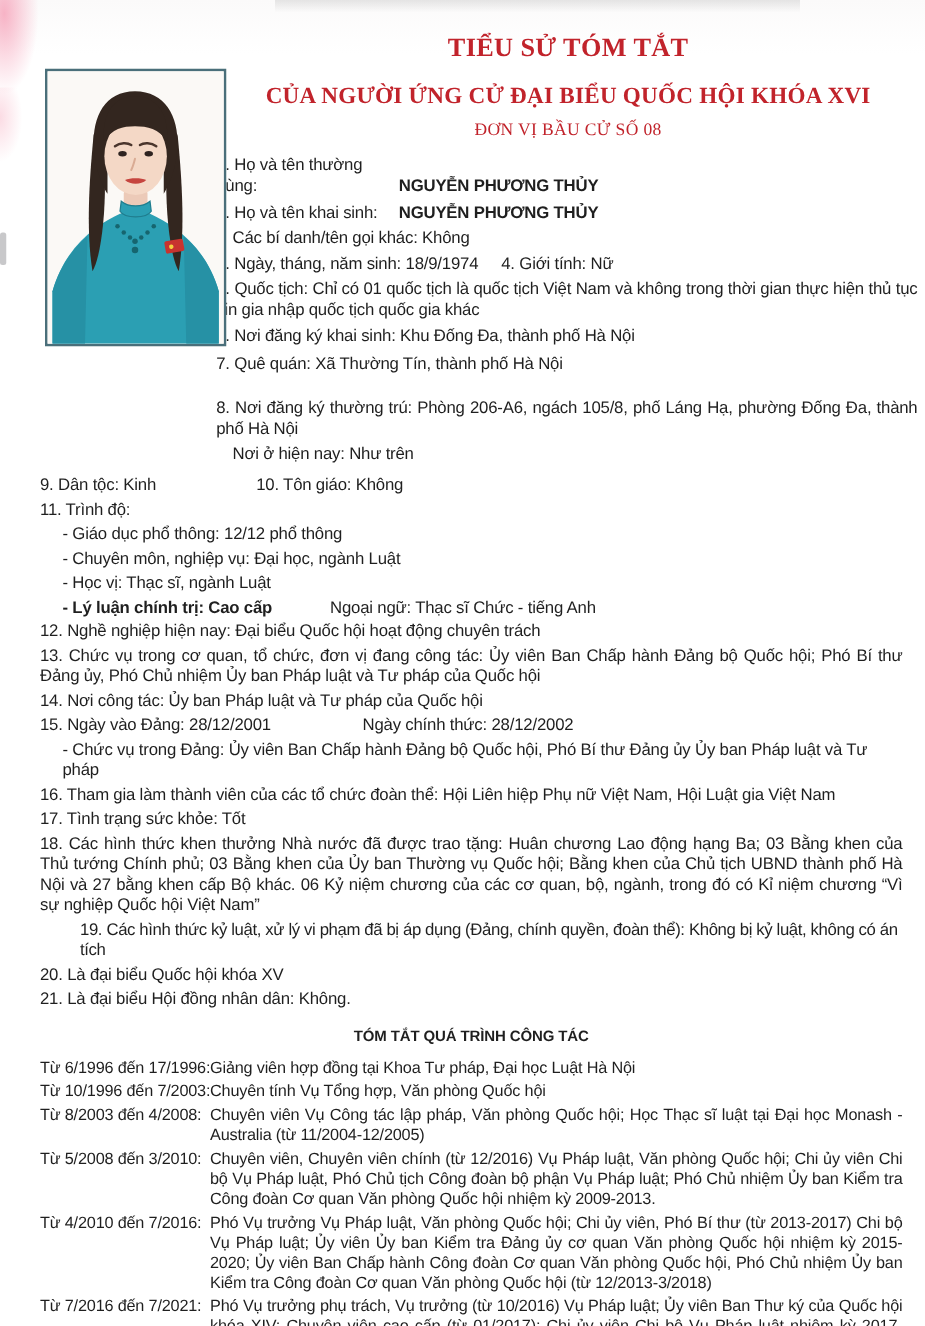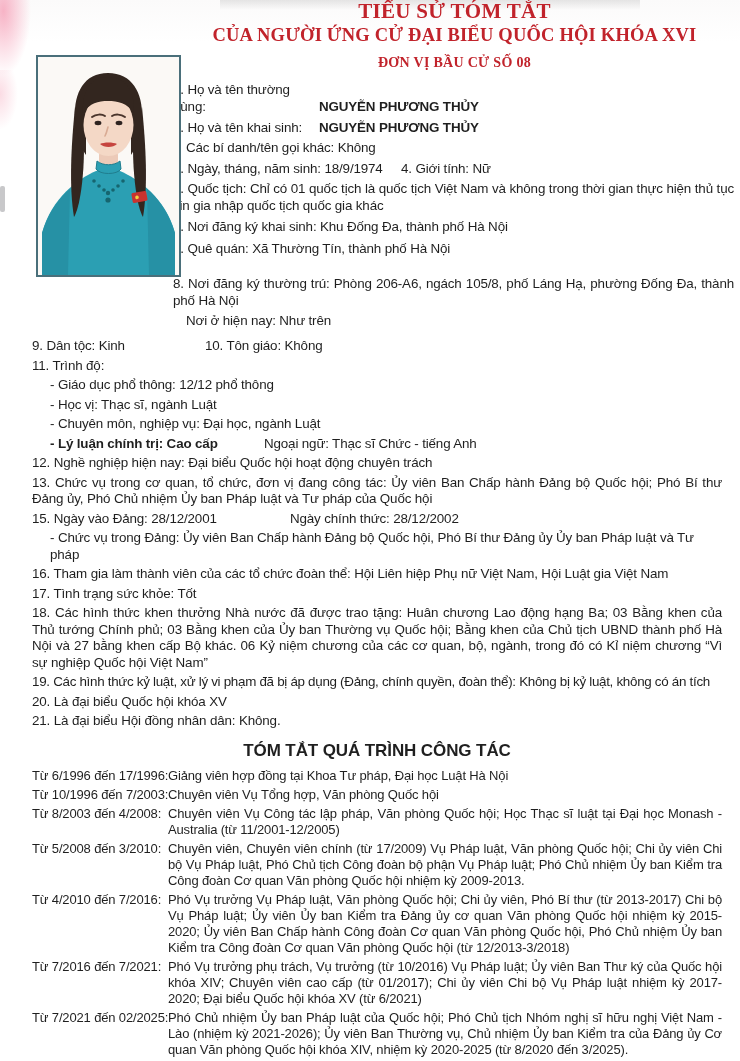--- a/index.html
+++ b/index.html
@@ -14,50 +14,50 @@
   }
   .page{position:absolute;inset:0;background:linear-gradient(180deg,#fbfafa 0%,#ffffff 4%,#ffffff 100%);}
   
   .pink-smudge{position:absolute;left:-12px;top:-18px;width:44px;height:96px;
     background:radial-gradient(ellipse at 35% 30%, rgba(246,166,188,.85), rgba(246,166,188,0) 68%);}
   .pink-smudge2{position:absolute;left:-8px;top:70px;width:26px;height:60px;
     background:radial-gradient(ellipse at 30% 40%, rgba(248,190,205,.55), rgba(248,190,205,0) 70%);}
   .edge-mark{position:absolute;left:0;top:186px;width:5px;height:26px;background:rgba(110,110,115,.38);border-radius:2px;}
   .top-streak{position:absolute;left:220px;top:0;width:420px;height:10px;background:linear-gradient(180deg,rgba(160,160,160,.25),rgba(160,160,160,0));}
 
-  .top{position:relative;}
+  .top{position:relative;padding-top:27px;}
   .photo-frame{
     position:absolute;left:36px;top:55px;width:145px;height:222px;
     border:2px solid #4a6f7a;background:#fbf9f6;box-sizing:border-box;
   }
   .photo-frame svg{display:block;width:100%;height:100%;}
 
   .rc{margin-left:173px;margin-right:4px;}
   .h1{font-family:"Liberation Serif",serif;font-weight:bold;font-size:21px;line-height:23px;text-align:center;letter-spacing:.3px;}
-  .h2{font-family:"Liberation Serif",serif;font-weight:bold;font-size:18.5px;line-height:23px;text-align:center;letter-spacing:.2px;margin-top:1px;}
-  .h3{font-family:"Liberation Serif",serif;font-weight:bold;font-size:14px;line-height:18px;text-align:center;letter-spacing:.3px;margin-top:7px;margin-bottom:9px;}
+  .h2{font-family:"Liberation Serif",serif;font-weight:bold;font-size:18.5px;line-height:23px;text-align:center;letter-spacing:.2px;margin-top:16px;}
+  .h3{font-family:"Liberation Serif",serif;font-weight:normal;font-size:14px;line-height:18px;text-align:center;letter-spacing:.3px;margin-top:7px;margin-bottom:9px;}
   .red{color:#c1232b;}
 
   .line{font-size:13.4px;line-height:17px;margin-top:3.5px;}
   .rc .line{margin-right:2px;}
   .lbl-name{display:inline-block;width:146px;}
   .bold{font-weight:bold;}
   .indent1{margin-left:13px;}
   .col34{display:inline-block;width:228px;}
   .just{text-align:justify;}
 
   .full{margin:9px 18px 0 32px;}
   .full .line{line-height:16.5px;margin-top:3px;}
   .col910{display:inline-block;width:173px;}
   .sub{margin-left:18px;}
   .colpol{display:inline-block;width:214px;font-weight:bold;}
   .col15{display:inline-block;width:258px;}
-  .fit{letter-spacing:-0.3px;}
+  .fit{letter-spacing:-0.3px;margin-left:32px;}
 
-  .sec-title{font-weight:bold;font-size:17px;line-height:22px;text-align:center;margin:10px 18px 6px 32px;letter-spacing:-0.1px;}
+  .sec-title{font-weight:bold;font-size:12px;line-height:22px;text-align:center;margin:10px 18px 6px 32px;letter-spacing:-0.1px;}
 
   .career{margin:2px 18px 0 32px;display:grid;grid-template-columns:136px 1fr;row-gap:3px;column-gap:0;}
   .period{font-size:13px;line-height:16px;white-space:nowrap;}
   .detail{font-size:13px;line-height:16px;text-align:justify;}
 </style>
 </head>
 <body>
 
 <div class="page">
   <div class="top-streak"></div>
@@ -127,46 +127,47 @@
       <div class="line" style="margin-top:5px">7. Quê quán: Xã Thường Tín, thành phố Hà Nội</div>
       <div class="line just" style="margin-top:18px">8. Nơi đăng ký thường trú: Phòng 206-A6, ngách 105/8, phố Láng Hạ, phường Đống Đa, thành phố Hà Nội</div>
       <div class="line indent1">Nơi ở hiện nay: Như trên</div>
     </div>
   </div>
 
   <div class="full">
     <div class="line"><span class="col910">9. Dân tộc: Kinh</span><span>10. Tôn giáo: Không</span></div>
     <div class="line">11. Trình độ:</div>
     <div class="line sub">- Giáo dục phổ thông: 12/12 phổ thông</div>
+    <div class="line sub">- Chuyên môn, nghiệp vụ: Đại học, ngành Luật</div>
     <div class="line sub">- Học vị: Thạc sĩ, ngành Luật</div>
-    <div class="line sub">- Chuyên môn, nghiệp vụ: Đại học, ngành Luật</div>
     <div class="line sub"><span class="colpol">- Lý luận chính trị: Cao cấp</span><span>Ngoại ngữ: Thạc sĩ Chức - tiếng Anh</span></div>
     <div class="line">12. Nghề nghiệp hiện nay: Đại biểu Quốc hội hoạt động chuyên trách</div>
     <div class="line just">13. Chức vụ trong cơ quan, tổ chức, đơn vị đang công tác: Ủy viên Ban Chấp hành Đảng bộ Quốc hội; Phó Bí thư Đảng ủy, Phó Chủ nhiệm Ủy ban Pháp luật và Tư pháp của Quốc hội</div>
+    <div class="line">14. Nơi công tác: Ủy ban Pháp luật và Tư pháp của Quốc hội</div>
     <div class="line"><span class="col15">15. Ngày vào Đảng: 28/12/2001</span><span>Ngày chính thức: 28/12/2002</span></div>
     <div class="line sub">- Chức vụ trong Đảng: Ủy viên Ban Chấp hành Đảng bộ Quốc hội, Phó Bí thư Đảng ủy Ủy ban Pháp luật và Tư pháp</div>
     <div class="line">16. Tham gia làm thành viên của các tổ chức đoàn thể: Hội Liên hiệp Phụ nữ Việt Nam, Hội Luật gia Việt Nam</div>
     <div class="line">17. Tình trạng sức khỏe: Tốt</div>
     <div class="line just">18. Các hình thức khen thưởng Nhà nước đã được trao tặng: Huân chương Lao động hạng Ba; 03 Bằng khen của Thủ tướng Chính phủ; 03 Bằng khen của Ủy ban Thường vụ Quốc hội; Bằng khen của Chủ tịch UBND thành phố Hà Nội và 27 bằng khen cấp Bộ khác. 06 Kỷ niệm chương của các cơ quan, bộ, ngành, trong đó có Kỉ niệm chương “Vì sự nghiệp Quốc hội Việt Nam”</div>
     <div class="line fit">19. Các hình thức kỷ luật, xử lý vi phạm đã bị áp dụng (Đảng, chính quyền, đoàn thể): Không bị kỷ luật, không có án tích</div>
     <div class="line">20. Là đại biểu Quốc hội khóa XV</div>
     <div class="line">21. Là đại biểu Hội đồng nhân dân: Không.</div>
   </div>
 
   <div class="sec-title">TÓM TẮT QUÁ TRÌNH CÔNG TÁC</div>
 
   <div class="career">
     <div class="period">Từ 6/1996 đến 17/1996:</div>
     <div class="detail">Giảng viên hợp đồng tại Khoa Tư pháp, Đại học Luật Hà Nội</div>
     <div class="period">Từ 10/1996 đến 7/2003:</div>
-    <div class="detail">Chuyên viên Vụ Tổng hợp, Văn phòng Quốc hội</div>
+    <div class="detail">Chuyên tính Vụ Tổng hợp, Văn phòng Quốc hội</div>
     <div class="period">Từ 8/2003 đến 4/2008:</div>
-    <div class="detail">Chuyên viên Vụ Công tác lập pháp, Văn phòng Quốc hội; Học Thạc sĩ luật tại Đại học Monash - Australia (từ 11/2001-12/2005)</div>
+    <div class="detail">Chuyên viên Vụ Công tác lập pháp, Văn phòng Quốc hội; Học Thạc sĩ luật tại Đại học Monash - Australia (từ 11/2004-12/2005)</div>
     <div class="period">Từ 5/2008 đến 3/2010:</div>
-    <div class="detail">Chuyên viên, Chuyên viên chính (từ 17/2009) Vụ Pháp luật, Văn phòng Quốc hội; Chi ủy viên Chi bộ Vụ Pháp luật, Phó Chủ tịch Công đoàn bộ phận Vụ Pháp luật; Phó Chủ nhiệm Ủy ban Kiểm tra Công đoàn Cơ quan Văn phòng Quốc hội nhiệm kỳ 2009-2013.</div>
+    <div class="detail">Chuyên viên, Chuyên viên chính (từ 12/2016) Vụ Pháp luật, Văn phòng Quốc hội; Chi ủy viên Chi bộ Vụ Pháp luật, Phó Chủ tịch Công đoàn bộ phận Vụ Pháp luật; Phó Chủ nhiệm Ủy ban Kiểm tra Công đoàn Cơ quan Văn phòng Quốc hội nhiệm kỳ 2009-2013.</div>
     <div class="period">Từ 4/2010 đến 7/2016:</div>
     <div class="detail">Phó Vụ trưởng Vụ Pháp luật, Văn phòng Quốc hội; Chi ủy viên, Phó Bí thư (từ 2013-2017) Chi bộ Vụ Pháp luật; Ủy viên Ủy ban Kiểm tra Đảng ủy cơ quan Văn phòng Quốc hội nhiệm kỳ 2015-2020; Ủy viên Ban Chấp hành Công đoàn Cơ quan Văn phòng Quốc hội, Phó Chủ nhiệm Ủy ban Kiểm tra Công đoàn Cơ quan Văn phòng Quốc hội (từ 12/2013-3/2018)</div>
     <div class="period">Từ 7/2016 đến 7/2021:</div>
     <div class="detail">Phó Vụ trưởng phụ trách, Vụ trưởng (từ 10/2016) Vụ Pháp luật; Ủy viên Ban Thư ký của Quốc hội khóa XIV; Chuyên viên cao cấp (từ 01/2017); Chi ủy viên Chi bộ Vụ Pháp luật nhiệm kỳ 2017-2020; Đại biểu Quốc hội khóa XV (từ 6/2021)</div>
     <div class="period">Từ 7/2021 đến 02/2025:</div>
     <div class="detail">Phó Chủ nhiệm Ủy ban Pháp luật của Quốc hội; Phó Chủ tịch Nhóm nghị sĩ hữu nghị Việt Nam - Lào (nhiệm kỳ 2021-2026); Ủy viên Ban Thường vụ, Chủ nhiệm Ủy ban Kiểm tra của Đảng ủy Cơ quan Văn phòng Quốc hội khóa XIV, nhiệm kỳ 2020-2025 (từ 8/2020 đến 3/2025).</div>
 
   </div>
 </div>
 

